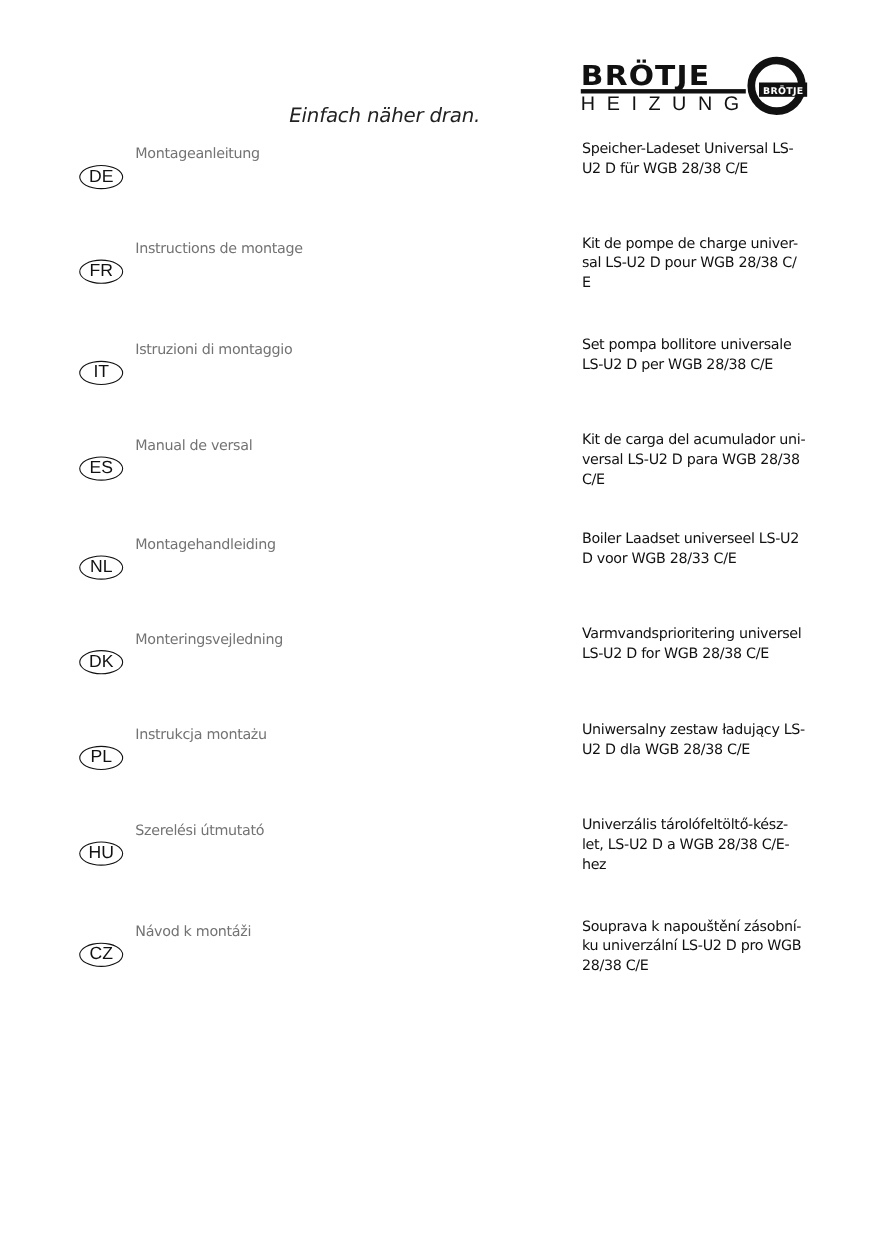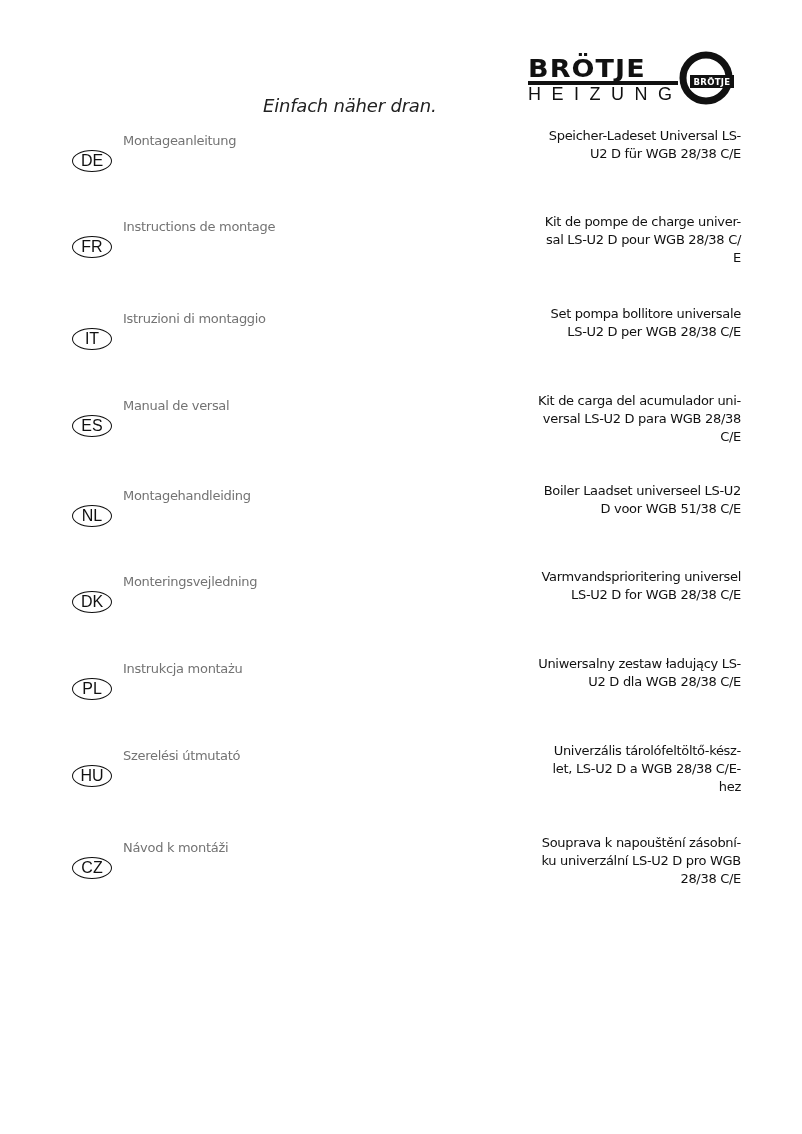--- a/index.html
+++ b/index.html
@@ -7,21 +7,21 @@
     .logo { position: absolute; left: 528px; top: 50px; width: 212px; height: 56px; text-align: right; }
     .logo-wordmark { position: absolute; left: 0; top: 0; width: 152px; height: 54px; }
     .logo-brand { position: absolute; left: 0; top: 8px; font-family: "DejaVu Sans", sans-serif; font-weight: 900; font-size: 25px; letter-spacing: 1px; line-height: 22px; transform: scaleX(1.08); transform-origin: left; color: #111; }
     .logo-rule { position: absolute; left: 0; top: 31px; width: 150px; height: 4px; background: #111; }
     .logo-sub { position: absolute; left: 0; top: 35px; font-family: "Liberation Sans", sans-serif; font-size: 18px; letter-spacing: 10.5px; line-height: 18px; color: #111; }
     .logo-circle { position: absolute; left: 150px; top: 0; width: 56px; height: 56px; }
     .tagline { position: absolute; left: 263px; top: 83px; font-family: "DejaVu Sans", sans-serif; font-style: italic; font-size: 18px; color: #222; font-weight: 300; letter-spacing: -0.2px; margin-top: 12px; }
     .entry { position: absolute; left: 72px; width: 680px; }
     .badge { position: absolute; left: 0; top: 13px; width: 40px; height: 22px; border: 1.3px solid #111; border-radius: 50%; box-sizing: border-box; display: flex; align-items: center; justify-content: center; font-family: "Liberation Sans", sans-serif; font-size: 16px; color: #111; }
     .title { position: absolute; left: 51px; top: -4px; font-family: "DejaVu Sans", sans-serif; font-size: 13px; color: #737373; white-space: nowrap; letter-spacing: -0.3px; }
-    .desc { position: absolute; left: 457px; top: -10px; width: 212px; font-family: "DejaVu Sans", sans-serif; font-size: 13px; line-height: 18px; color: #111; white-space: pre-line; letter-spacing: -0.3px; text-align: right; }
+    .desc { position: absolute; left: 457px; top: -10px; width: 212px; font-family: "DejaVu Sans", sans-serif; font-size: 13px; line-height: 18px; color: #111; white-space: pre-line; letter-spacing: -0.3px; }
   </style>
 </head>
 <body>
 
 <div class="logo">
   <div class="logo-wordmark">
     <div class="logo-brand">BRÖTJE</div>
     <div class="logo-rule"></div>
     <div class="logo-sub">HEIZUNG</div>
   </div>
@@ -61,21 +61,21 @@
   <div class="title">Manual de versal</div>
   <div class="desc">Kit de carga del acumulador uni-
 versal LS-U2 D para WGB 28/38
 C/E</div>
 </div>
 
 <div class="entry" style="top:492px">
   <div class="badge">NL</div>
   <div class="title">Montagehandleiding</div>
   <div class="desc">Boiler Laadset universeel LS-U2
-D voor WGB 51/38 C/E</div>
+D voor WGB 28/33 C/E</div>
 </div>
 
 <div class="entry" style="top:578px">
   <div class="badge">DK</div>
   <div class="title">Monteringsvejledning</div>
   <div class="desc">Varmvandsprioritering universel
 LS-U2 D for WGB 28/38 C/E</div>
 </div>
 
 <div class="entry" style="top:665px">

